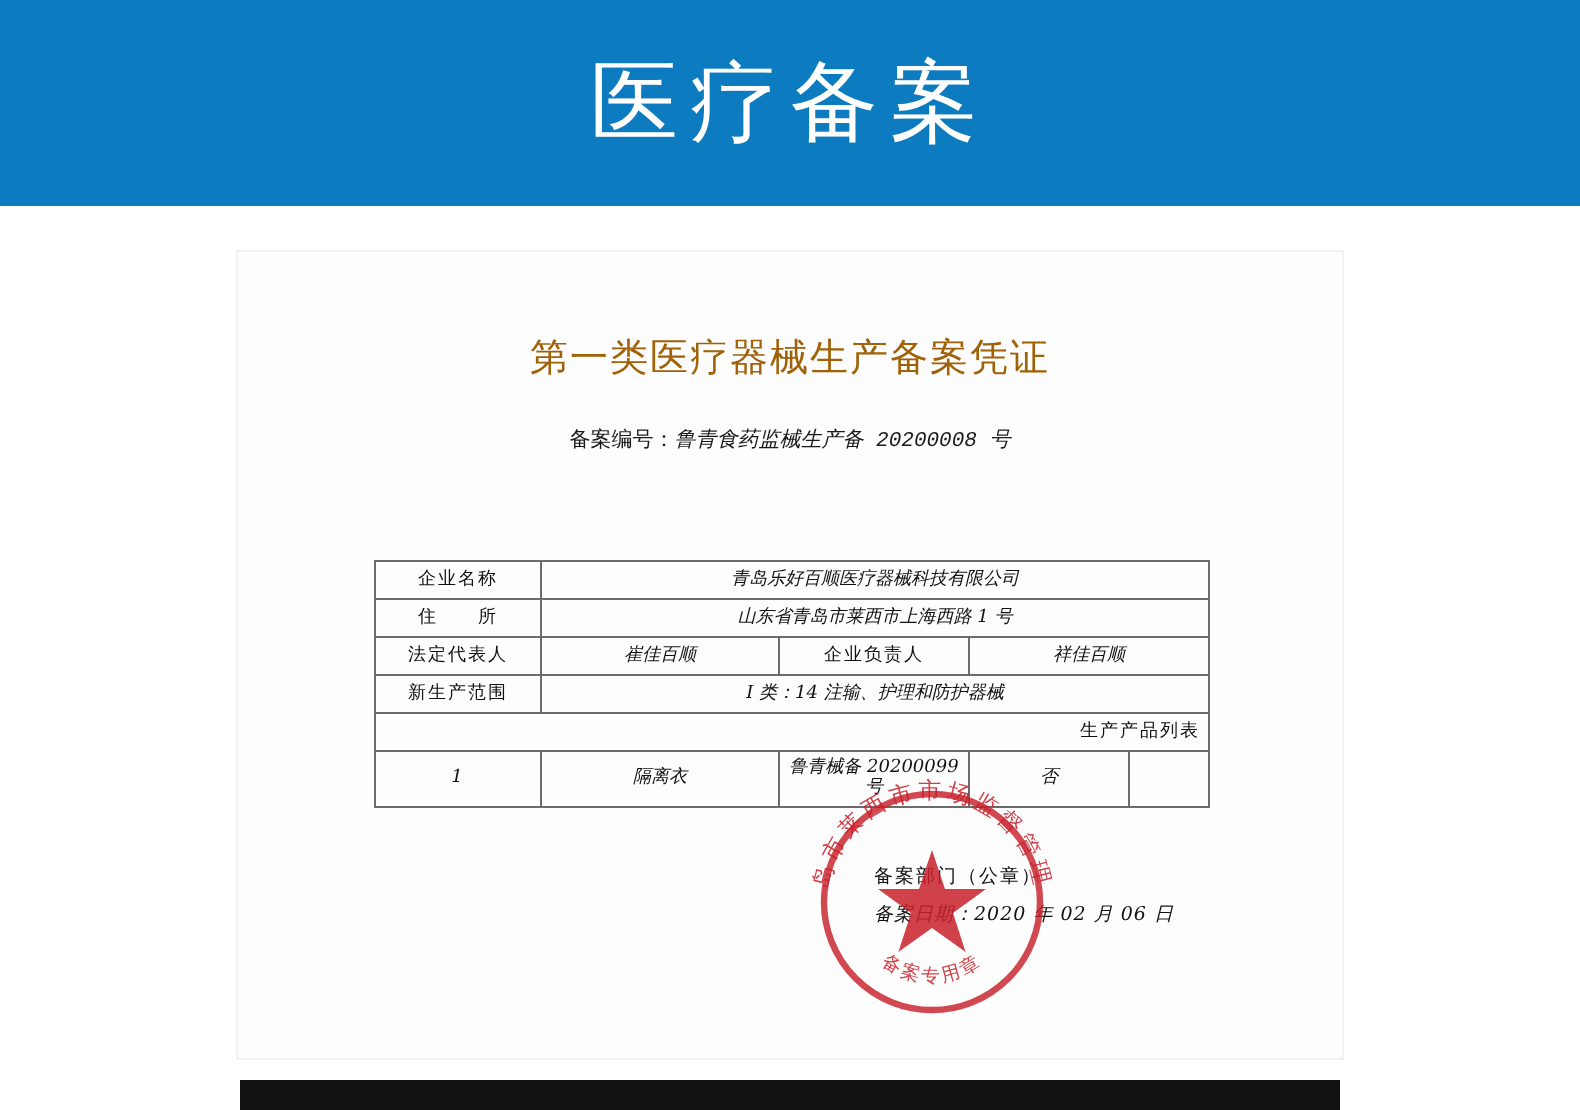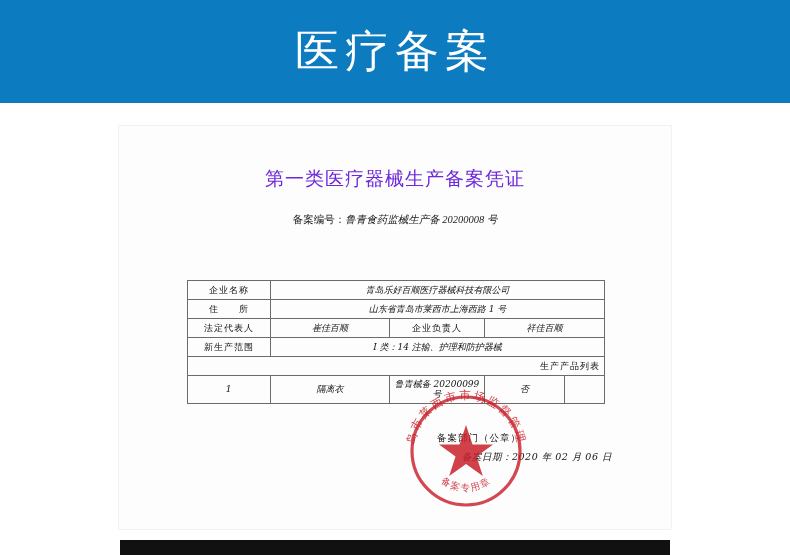--- a/index.html
+++ b/index.html
@@ -52,33 +52,33 @@
     background: #fdfdfd;
     box-shadow: 0 0 0 1px #f2f2f2;
   }
   .cert-title {
     position: absolute;
     left: 0;
     top: 40px;
     width: 552px;
     text-align: center;
     font-size: 19px;
-    color: #6d28d9;
+    color: #a16207;
     letter-spacing: 1px;
     font-family: "DejaVu Serif", serif;
   }
   .cert-number-row {
     position: absolute;
     left: 0;
     top: 87px;
     width: 552px;
     text-align: center;
     font-size: 10.5px;
     color: #1a1a1a;
-    font-family: Liberation Serif, serif;
+    font-family: Liberation Mono, monospace;
   }
   .cert-number-row .num {
     font-style: italic;
   }
 
   
   .tbl {
     position: absolute;
     left: 68px;
     top: 106px;
@@ -130,21 +130,21 @@
   .signblock {
     position: absolute;
     left: 318px;
     top: 306px;
     width: 200px;
     font-family: "DejaVu Serif", serif;
     font-size: 9.5px;
     color: #111111;
   }
   .signblock .line1 { margin-bottom: 6px; letter-spacing: 1px; }
-  .signblock .line2 { letter-spacing: 0.5px; text-align: center; }
+  .signblock .line2 { letter-spacing: 0.5px; }
   .signblock .d { font-style: italic; }
 
   
   .bottom-bar {
     position: absolute;
     left: 120px;
     top: 540px;
     width: 550px;
     height: 15px;
     background: #111111;

